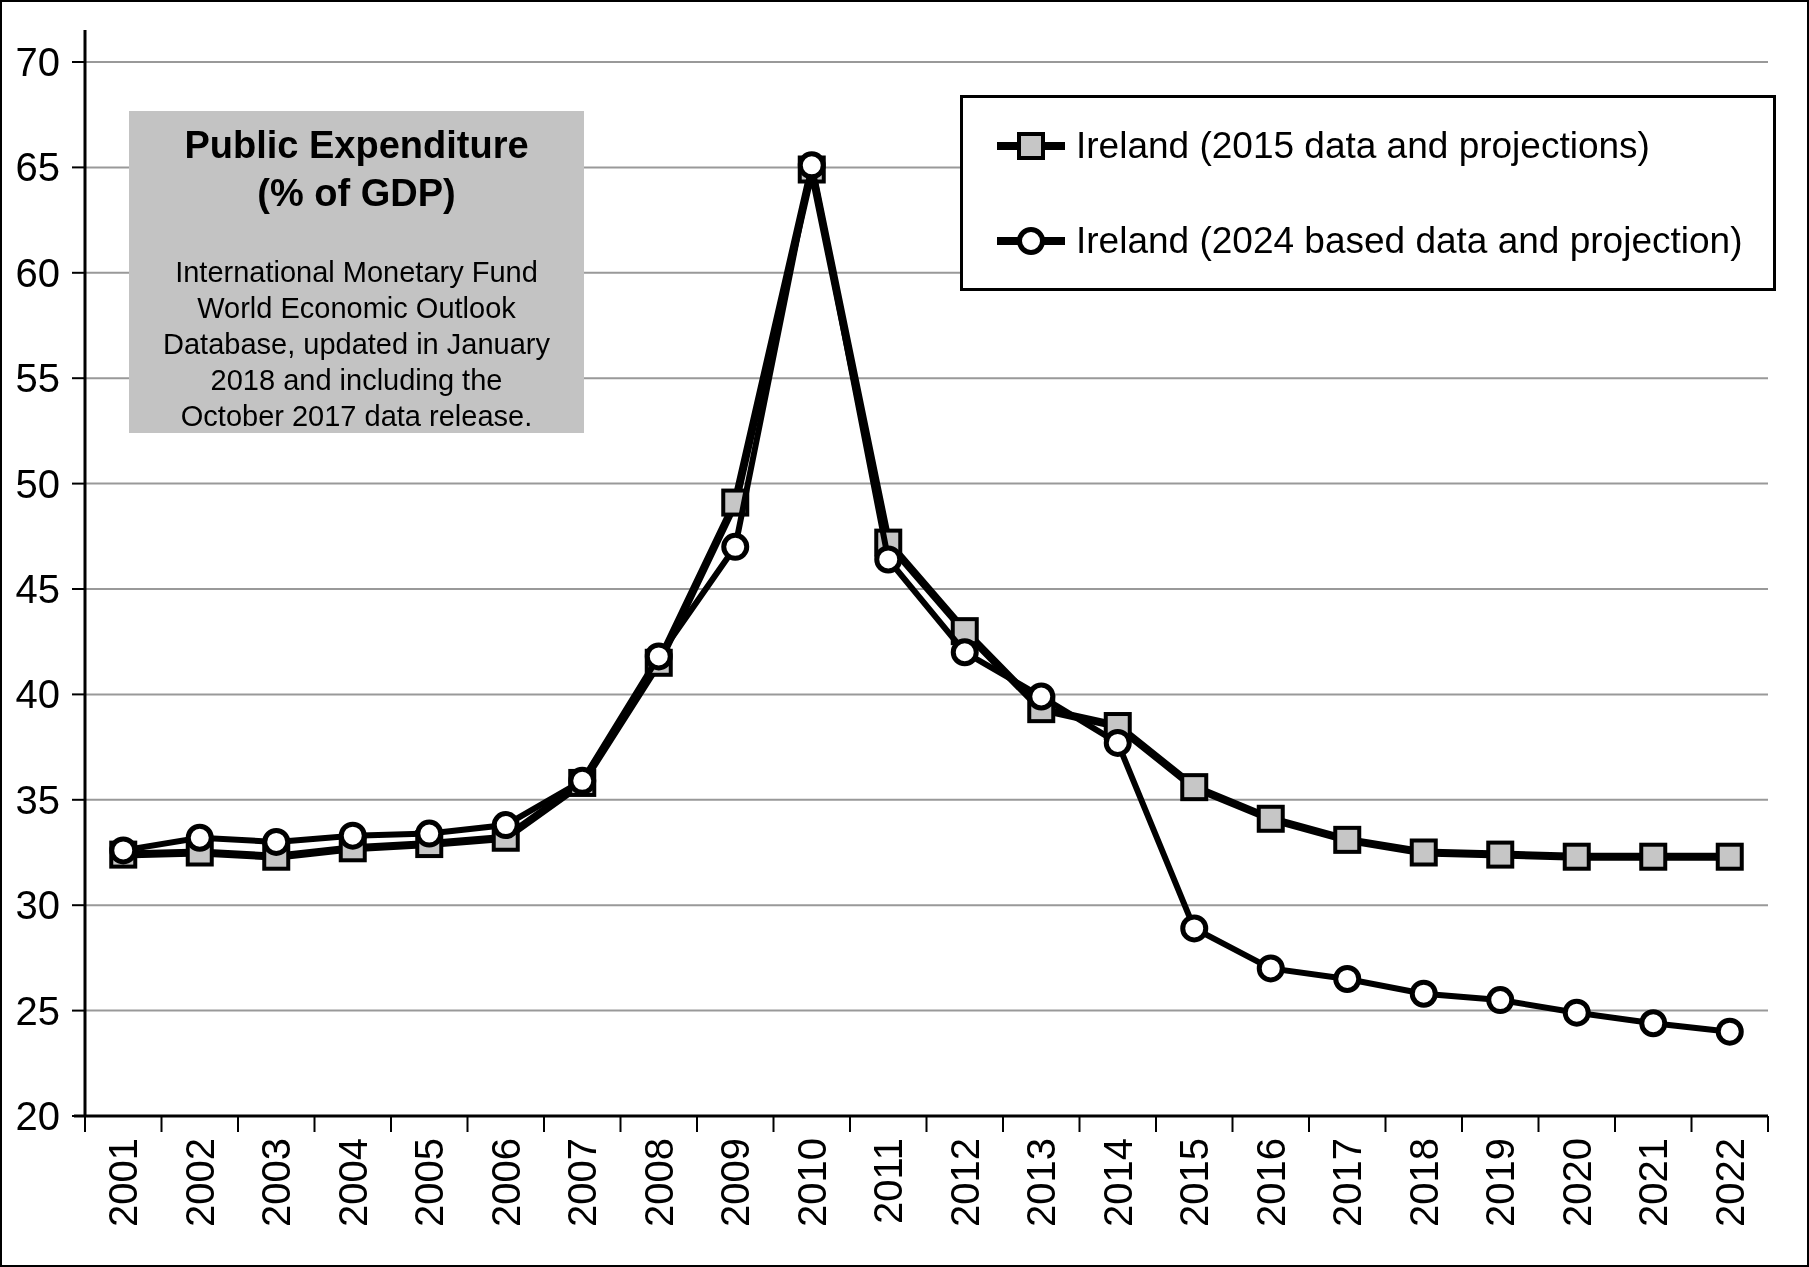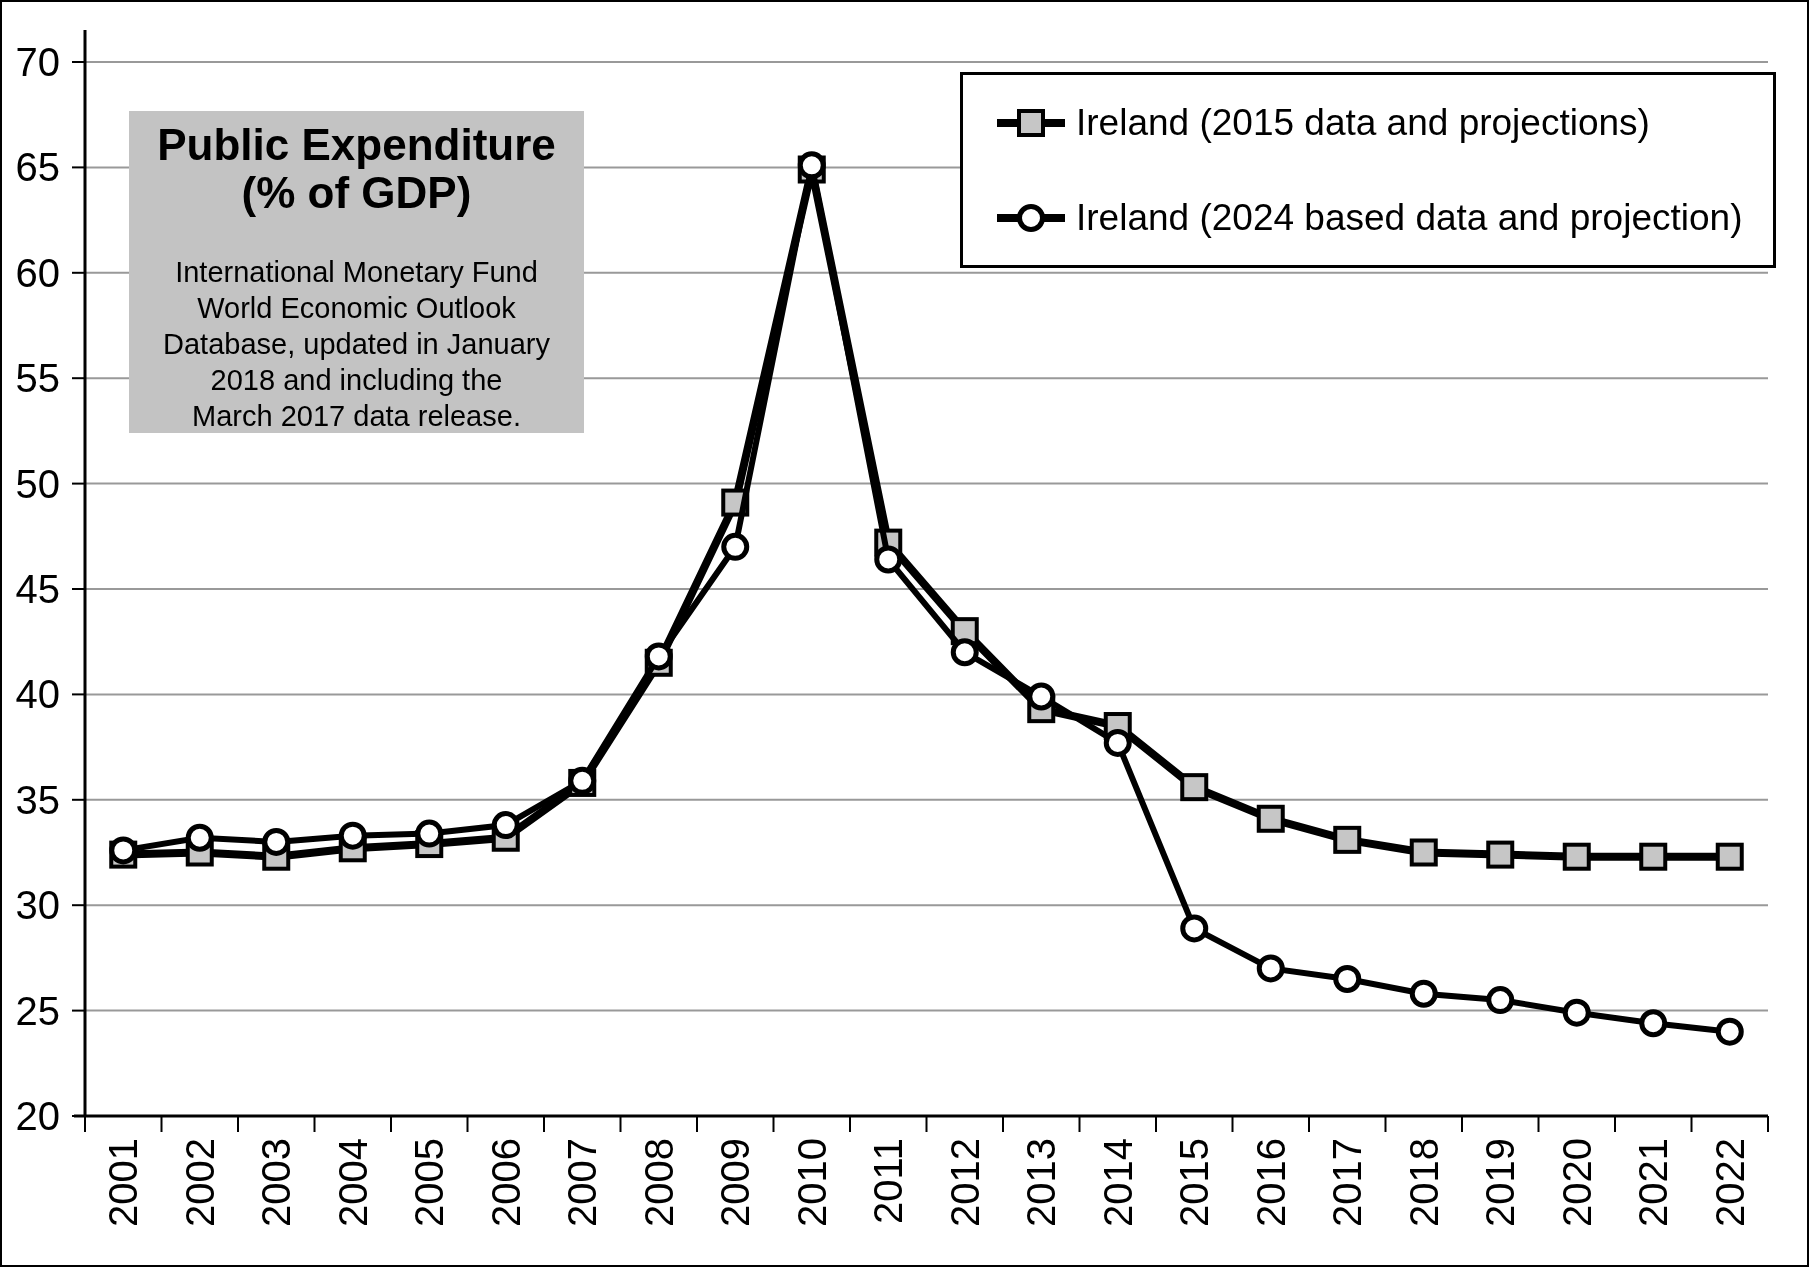--- a/index.html
+++ b/index.html
@@ -16,28 +16,28 @@
   .title-box{
     position:absolute;
     left:129px;top:111px;width:455px;height:322px;
     background:#c3c3c3;
     text-align:center;
     box-sizing:border-box;
     padding-top:10px;
     color:#000;
   }
   .title-box .chart-title{
-    font-size:44px;font-weight:bold;line-height:48px;white-space:pre-line;
+    font-size:38px;font-weight:bold;line-height:48px;white-space:pre-line;
   }
   .title-box .chart-source{
     margin-top:37px;font-size:29px;line-height:36px;white-space:pre-line;
   }
   .legend-box{
     position:absolute;
-    left:960px;top:72px;width:816px;height:196px;
+    left:960px;top:95px;width:816px;height:196px;
     background:#ffffff;
     border:3px solid #000;
     box-sizing:border-box;
     display:flex;flex-direction:column;justify-content:space-around;
     padding-left:32px;
   }
   .legend-row{display:flex;align-items:center;}
   .legend-row .marker-seg{flex:0 0 auto;display:block;}
   .legend-label{font-size:37px;color:#000;margin-left:9px;white-space:nowrap;}
 </style>
@@ -192,21 +192,21 @@
       </g>
     </svg>
 
   <div class="title-box">
     <div class="chart-title">Public Expenditure
 (% of GDP)</div>
     <div class="chart-source">International Monetary Fund
 World Economic Outlook
 Database, updated in January
 2018 and including the
-March 2017 data release.</div>
+October 2017 data release.</div>
   </div>
 
   <div class="legend-box">
     <div class="legend-row">
       <svg class="marker-seg" width="72" height="32" viewBox="0 0 72 32">
         <line x1="2" y1="16" x2="70" y2="16" stroke="#000" stroke-width="8"></line>
         <rect x="24" y="4" width="24" height="24" fill="#c6c6c6" stroke="#000" stroke-width="4"></rect>
       </svg>
       <span class="legend-label">Ireland (2015 data and projections)</span>
     </div>

